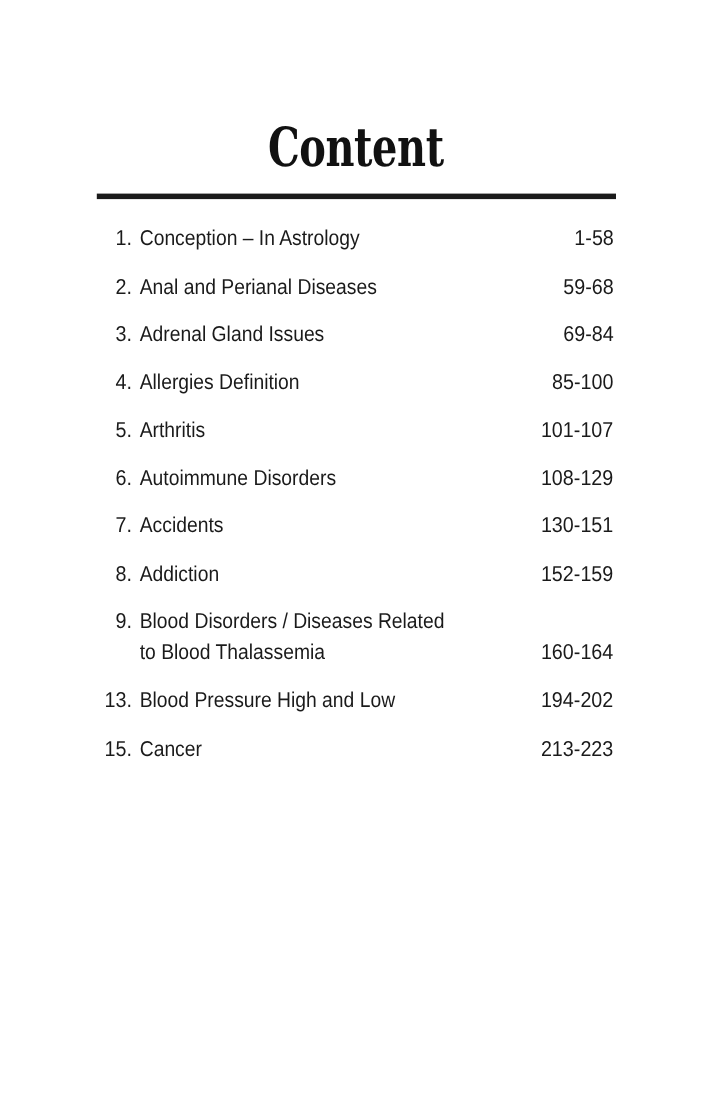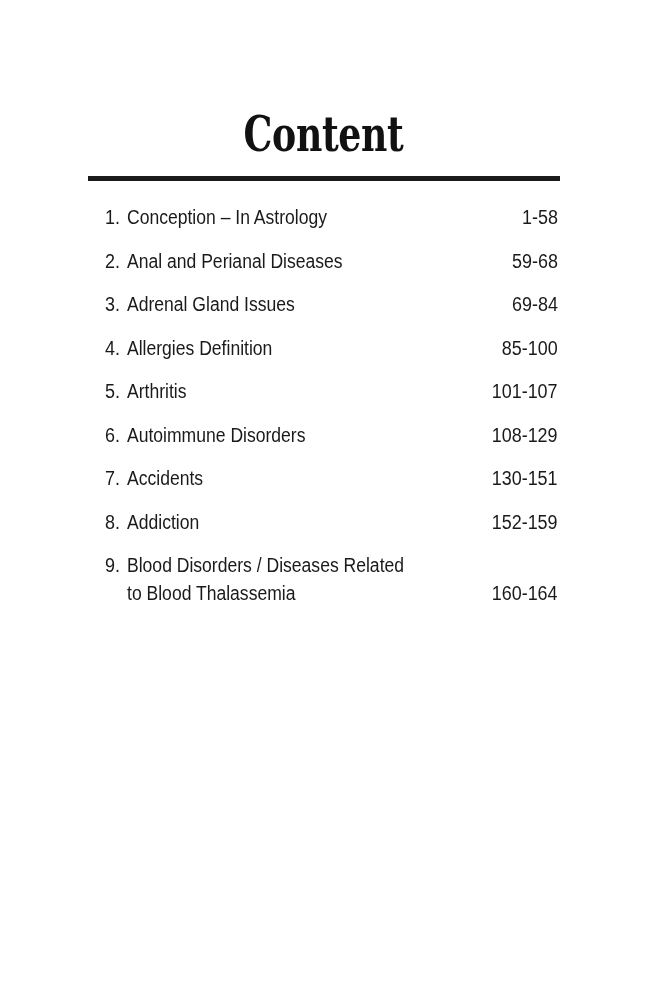--- a/index.html
+++ b/index.html
@@ -166,15 +166,25 @@
       <div class="toc-row">
         <span class="toc-num">8.</span>
         <span class="toc-title"><span class="line1">Addiction</span></span>
         <span class="toc-pages">152-159</span>
       </div>
       <div class="toc-row wrapped">
         <span class="toc-num">9.</span>
         <span class="toc-title"><span class="line1">Blood Disorders / Diseases Related</span><span class="line2">to Blood Thalassemia</span></span>
         <span class="toc-pages">160-164</span>
       </div>
+      <div class="toc-row">
+        <span class="toc-num">13.</span>
+        <span class="toc-title"><span class="line1">Blood Pressure High and Low</span></span>
+        <span class="toc-pages">194-202</span>
+      </div>
+      <div class="toc-row">
+        <span class="toc-num">15.</span>
+        <span class="toc-title"><span class="line1">Cancer</span></span>
+        <span class="toc-pages">213-223</span>
+      </div>
     </div>
 
 </div>
 
 </body></html>

